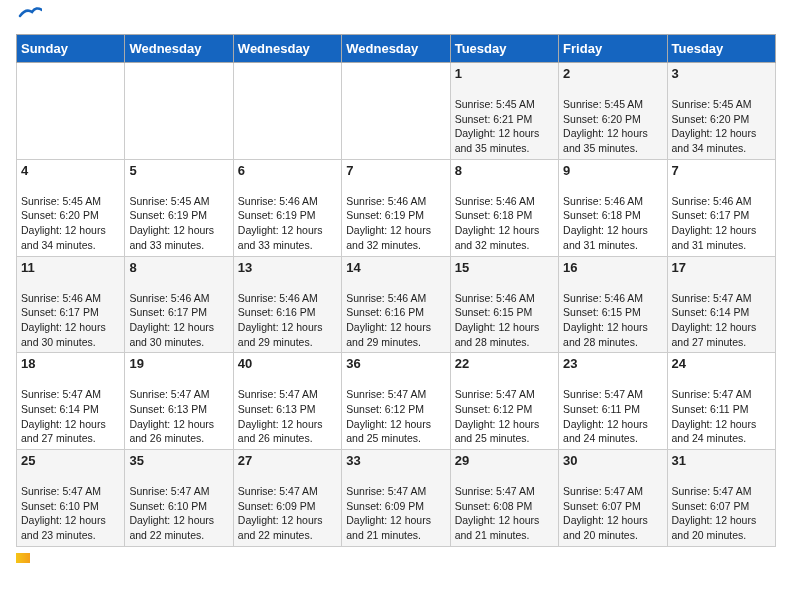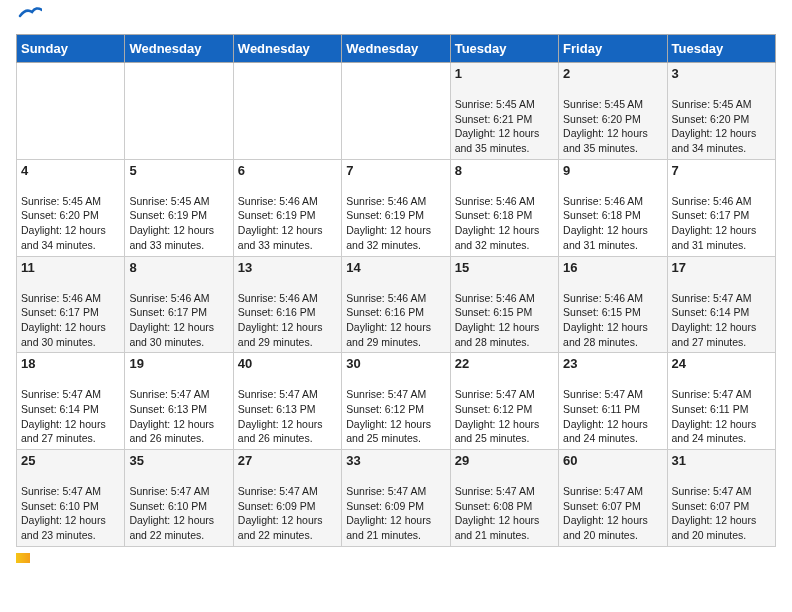--- a/index.html
+++ b/index.html
@@ -204,21 +204,21 @@
         </td>
         <td>
           <span class="day-num">19</span>
           <div class="day-info">Sunrise: 5:47 AM<br>Sunset: 6:13 PM<br>Daylight: 12 hours and 26 minutes.</div>
         </td>
         <td>
           <span class="day-num">40</span>
           <div class="day-info">Sunrise: 5:47 AM<br>Sunset: 6:13 PM<br>Daylight: 12 hours and 26 minutes.</div>
         </td>
         <td>
-          <span class="day-num">30</span>
+          <span class="day-num">36</span>
           <div class="day-info">Sunrise: 5:47 AM<br>Sunset: 6:12 PM<br>Daylight: 12 hours and 25 minutes.</div>
         </td>
         <td>
           <span class="day-num">22</span>
           <div class="day-info">Sunrise: 5:47 AM<br>Sunset: 6:12 PM<br>Daylight: 12 hours and 25 minutes.</div>
         </td>
         <td>
           <span class="day-num">23</span>
           <div class="day-info">Sunrise: 5:47 AM<br>Sunset: 6:11 PM<br>Daylight: 12 hours and 24 minutes.</div>
         </td>
@@ -242,21 +242,21 @@
         </td>
         <td>
           <span class="day-num">33</span>
           <div class="day-info">Sunrise: 5:47 AM<br>Sunset: 6:09 PM<br>Daylight: 12 hours and 21 minutes.</div>
         </td>
         <td>
           <span class="day-num">29</span>
           <div class="day-info">Sunrise: 5:47 AM<br>Sunset: 6:08 PM<br>Daylight: 12 hours and 21 minutes.</div>
         </td>
         <td>
-          <span class="day-num">60</span>
+          <span class="day-num">30</span>
           <div class="day-info">Sunrise: 5:47 AM<br>Sunset: 6:07 PM<br>Daylight: 12 hours and 20 minutes.</div>
         </td>
         <td>
           <span class="day-num">31</span>
           <div class="day-info">Sunrise: 5:47 AM<br>Sunset: 6:07 PM<br>Daylight: 12 hours and 20 minutes.</div>
         </td>
       </tr>
     </tbody>
 </table>
 

